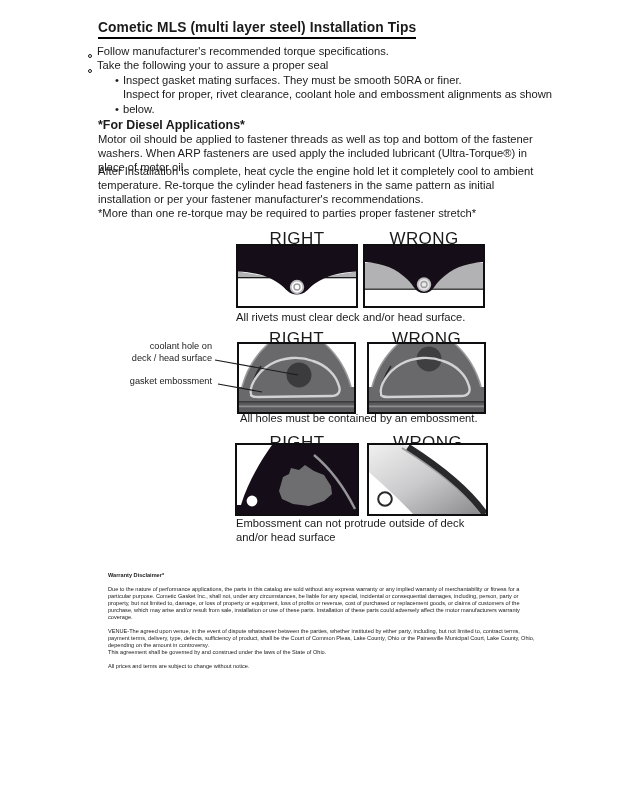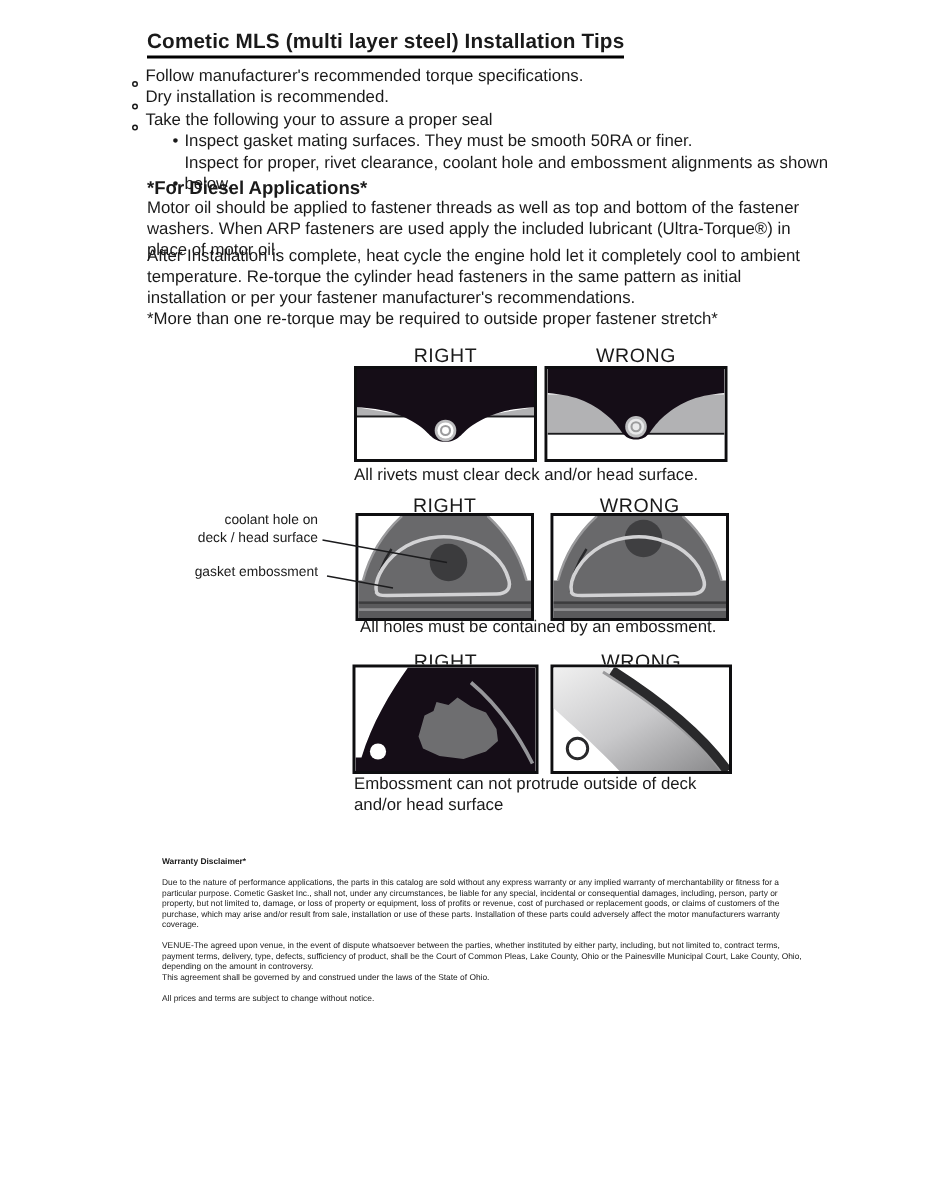--- a/index.html
+++ b/index.html
@@ -21,21 +21,21 @@
   .ob {
     width:4px; height:4px; border:1.1px solid #1a1a1a; border-radius:50%;
     display:inline-block; margin:5px 5px 0 0; flex:0 0 auto;
   }
   .fb { margin-right:4px; flex:0 0 auto; }
   .fb::before { content:"•"; }
 
   .diesel-heading { left:98px; top:118px; font-size:12.4px; font-weight:bold; }
   .body-para { left:98px; width:452px; font-size:11.2px; line-height:13.9px; }
 
-  .rw-label { font-size:13px; text-align:center; letter-spacing:0.4px; }
+  .rw-label { font-size:17px; text-align:center; letter-spacing:0.4px; }
   .img-box { border:2px solid #0e0e10; background:#fff; }
   .img-box svg { display:block; width:100%; height:100%; }
   .caption { font-size:11.2px; line-height:13.5px; }
 
   .side-labels { left:118px; width:94px; text-align:right; font-size:9.2px; line-height:11.5px; }
 
   .disclaimer { left:108px; top:572px; width:432px; font-size:5.6px; line-height:7.15px; }
   .disclaimer p { margin-bottom:6.5px; }
   .disclaimer .dh { font-weight:bold; margin-bottom:6.5px; }
   .disclaimer .tight { margin-bottom:0; }
@@ -49,40 +49,36 @@
 
   <h1 class="abs title">Cometic MLS (multi layer steel) Installation Tips</h1>
 
   <div class="abs bullets">
     <div class="b-row">
       <span class="ob"></span>
       <span>Follow manufacturer's recommended torque specifications.</span>
     </div>
     <div class="b-row">
       <span class="ob"></span>
-      <span>Dry installation is recommended.</span>
-    </div>
-    <div class="b-row">
-      <span class="ob"></span>
       <span>Take the following your to assure a proper seal</span>
     </div>
     <div class="b-row sub">
       <span class="fb"></span>
       <span>Inspect gasket mating surfaces.  They must be smooth 50RA or finer.</span>
     </div>
     <div class="b-row sub">
       <span class="fb"></span>
       <span>Inspect for proper, rivet clearance, coolant hole and embossment alignments as shown below.</span>
     </div>
   </div>
 
   <div class="abs diesel-heading">*For Diesel Applications*</div>
   <div class="abs body-para" style="top:133px;">Motor oil should be applied to fastener threads as well as top and bottom of the fastener washers. When ARP fasteners are used apply the included lubricant (Ultra-Torque®) in place of motor oil.</div>
   <div class="abs body-para" style="top:165px;">After Installation is complete, heat cycle the engine hold let it completely cool to ambient temperature. Re-torque the cylinder head fasteners in the same pattern as initial installation or per your fastener manufacturer's recommendations.</div>
-  <div class="abs body-para" style="top:207px;">*More than one re-torque may be required to outside proper fastener stretch*</div>
+  <div class="abs body-para" style="top:207px;">*More than one re-torque may be required to parties proper fastener stretch*</div>
 
   <div class="abs rw-label" style="left:236px; top:229px; width:122px;">RIGHT</div>
   <div class="abs rw-label" style="left:363px; top:229px; width:122px;">WRONG</div>
 
   <div class="abs img-box" style="left:236px; top:244px; width:122px; height:64px;">
     <svg viewBox="0 0 118 60" preserveAspectRatio="none">
       <rect width="118" height="60" fill="#ffffff"></rect>
       <polygon points="0,25.5 36,31.5 0,31.5" fill="#b2b2b4"></polygon>
       <polygon points="118,25.5 82,31.5 118,31.5" fill="#b2b2b4"></polygon>
       <rect y="31" width="118" height="1.3" fill="#1b1b1d"></rect>

